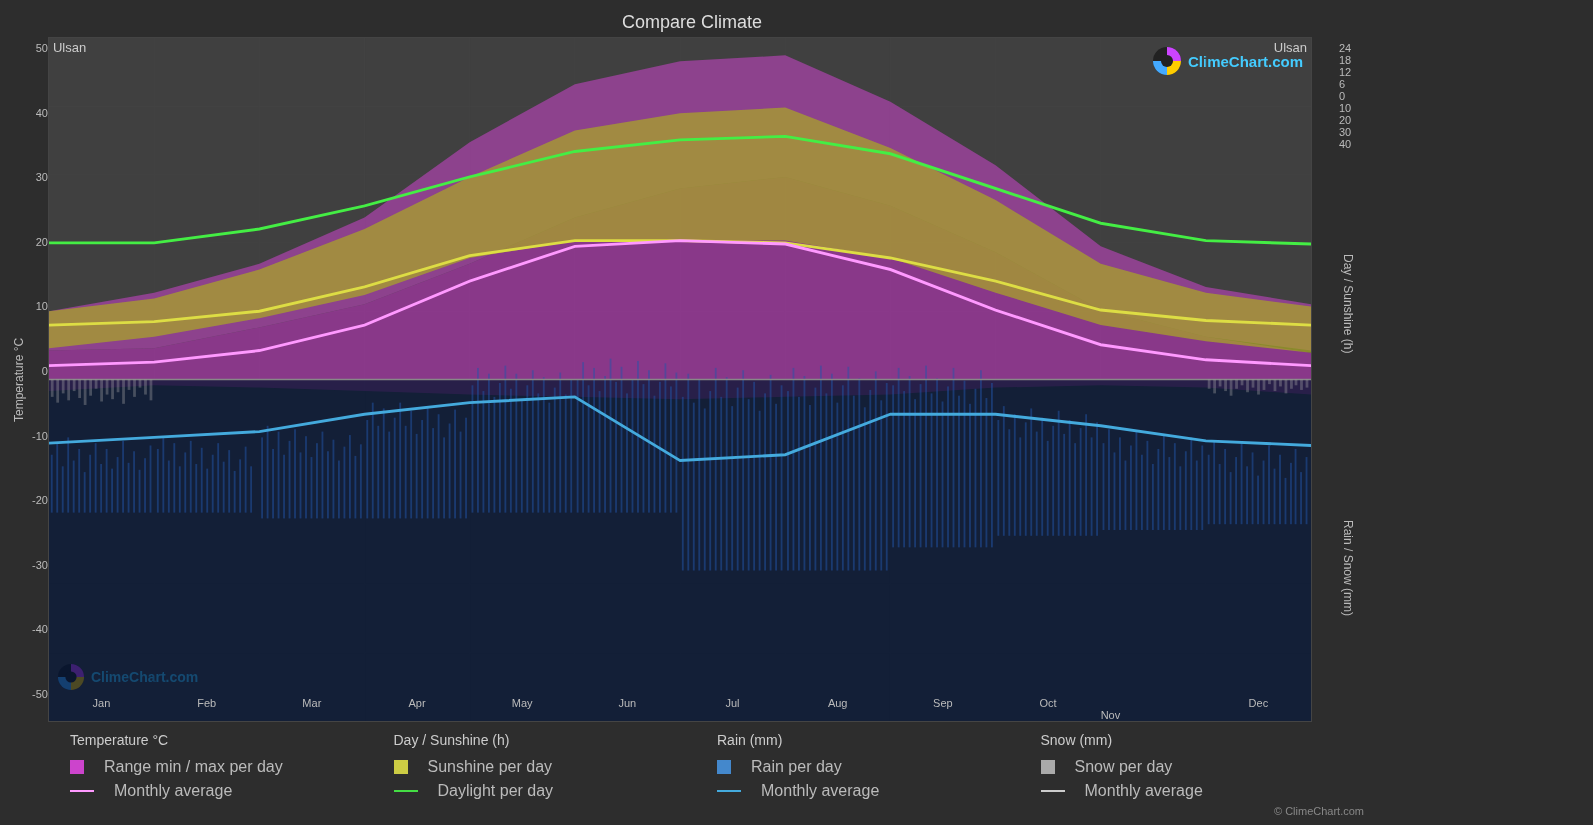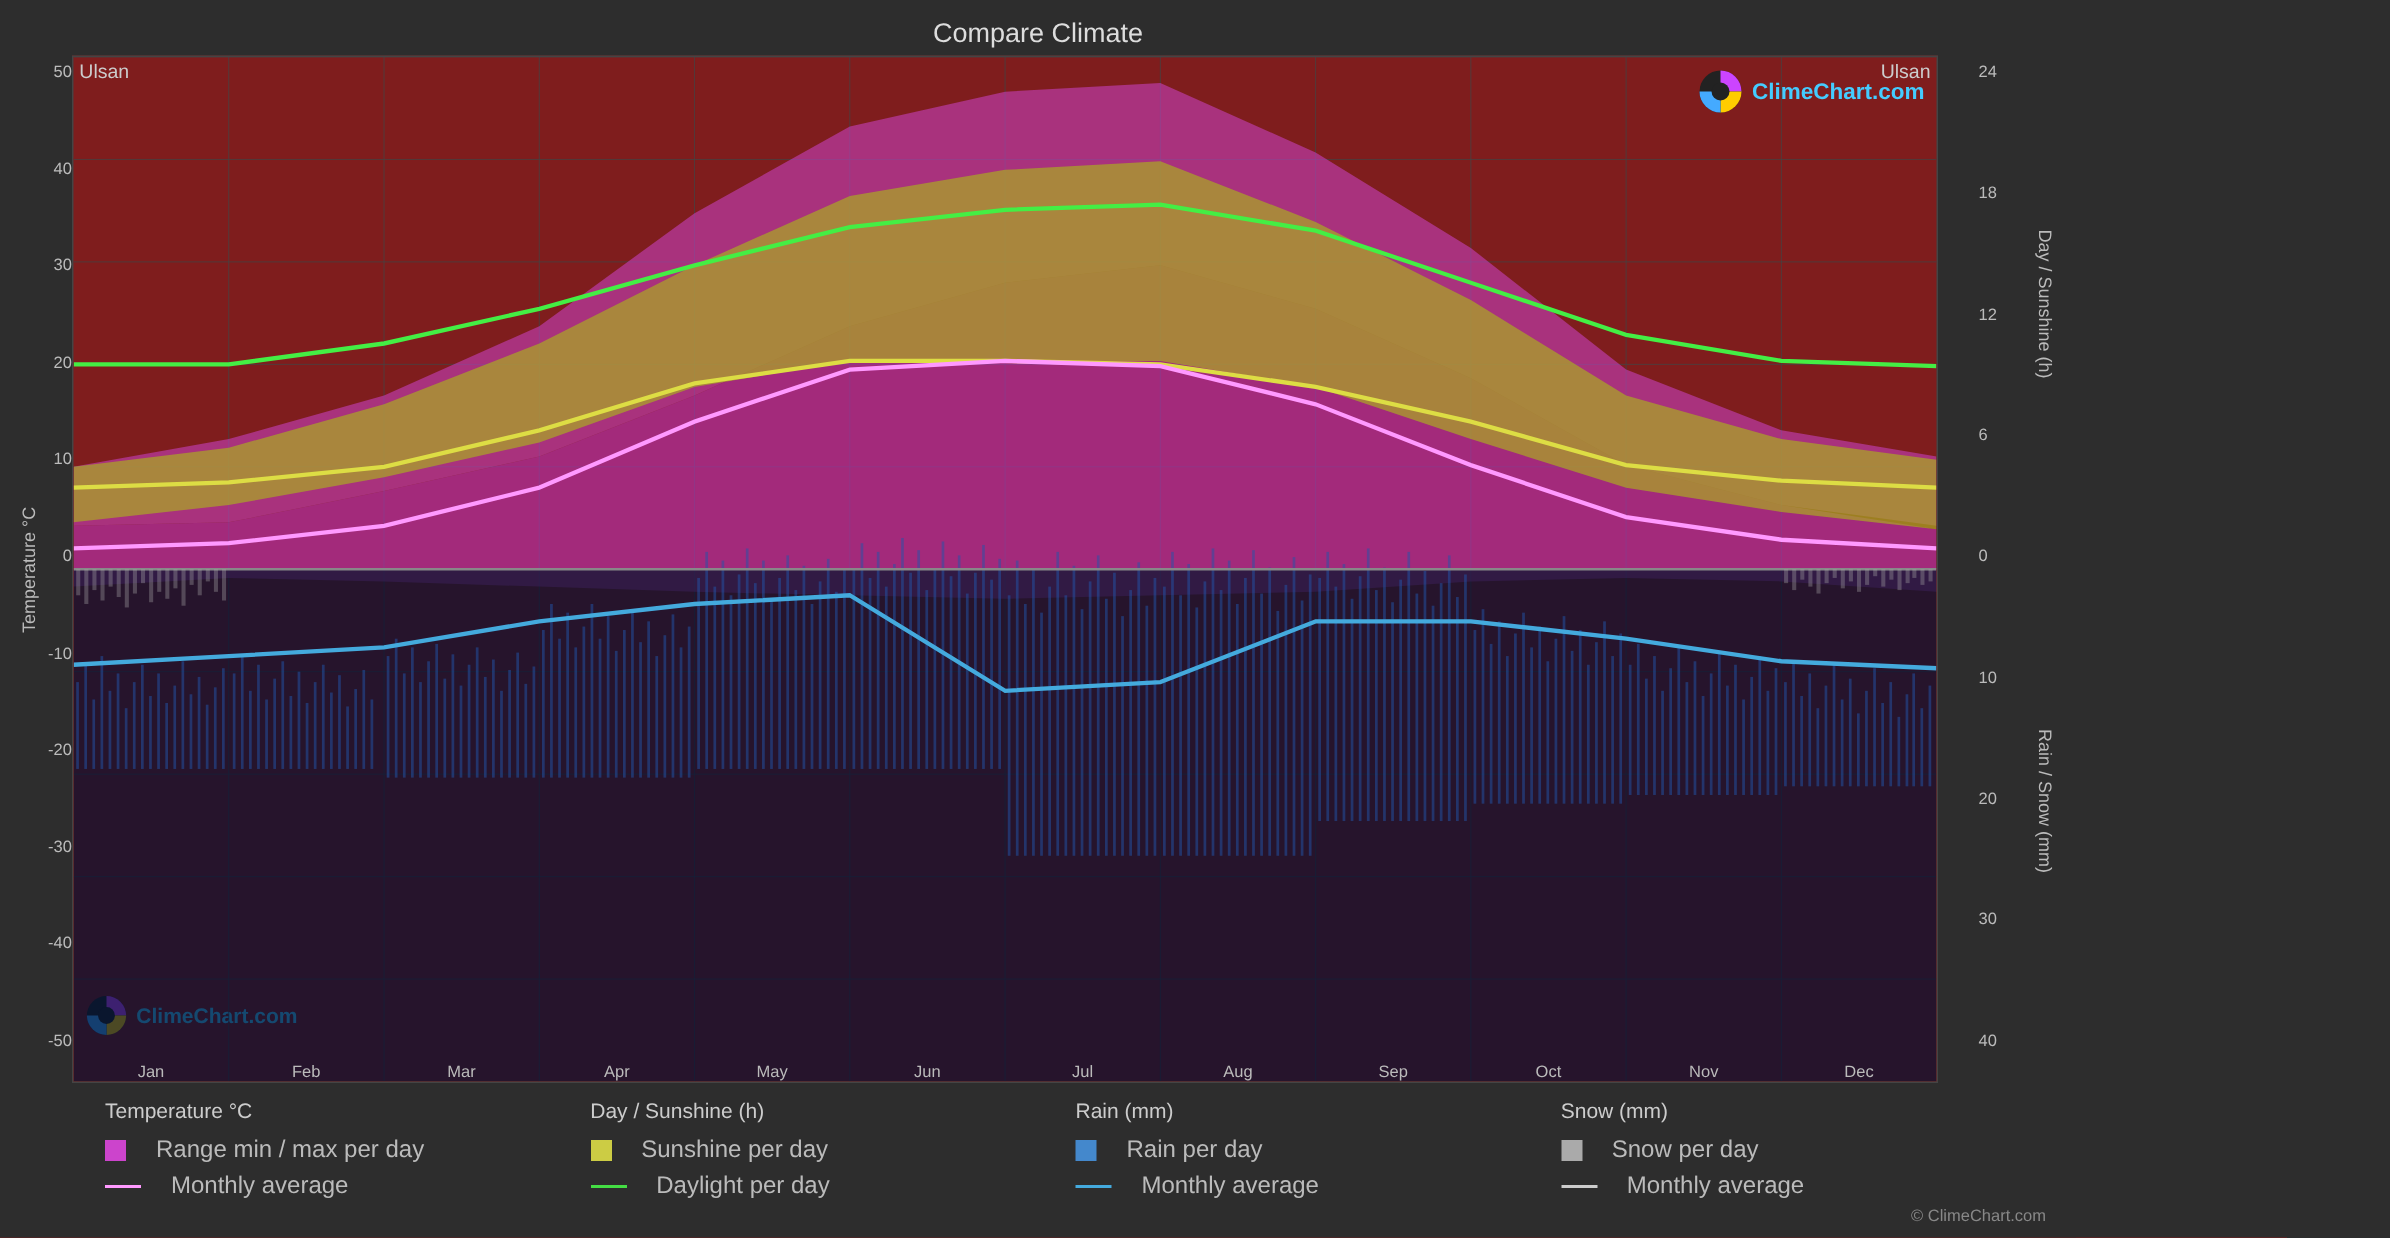--- a/index.html
+++ b/index.html
@@ -62,28 +62,28 @@
       color: #bbb;
       font-size: 11px;
       text-align: right;
       padding-bottom: 22px;
       padding-top: 5px;
     }
 
     .chart-main {
       flex: 1;
       position: relative;
-      background: #7f1d1d;
+      background: #404040;
       border: 1px solid #444;
       overflow: hidden;
     }
 
     .right-axis-group {
       display: flex;
-      flex-direction: row;
+      flex-direction: column;
       align-items: stretch;
       height: 100%;
       padding-left: 27px;
     }
 
     .right-axis-ticks {
       display: flex;
       flex-direction: column;
       justify-content: space-between;
       color: #bbb;
@@ -617,21 +617,21 @@
           <span style="flex:1; text-align:center; color:#bbb; font-size:11px;">Jan</span>
           <span style="flex:1; text-align:center; color:#bbb; font-size:11px;">Feb</span>
           <span style="flex:1; text-align:center; color:#bbb; font-size:11px;">Mar</span>
           <span style="flex:1; text-align:center; color:#bbb; font-size:11px;">Apr</span>
           <span style="flex:1; text-align:center; color:#bbb; font-size:11px;">May</span>
           <span style="flex:1; text-align:center; color:#bbb; font-size:11px;">Jun</span>
           <span style="flex:1; text-align:center; color:#bbb; font-size:11px;">Jul</span>
           <span style="flex:1; text-align:center; color:#bbb; font-size:11px;">Aug</span>
           <span style="flex:1; text-align:center; color:#bbb; font-size:11px;">Sep</span>
           <span style="flex:1; text-align:center; color:#bbb; font-size:11px;">Oct</span>
-          <span style="flex:1; text-align:center; color:#bbb; font-size:11px;">Nov</span>
+          <span style="flex:1; text-align:left; color:#bbb; font-size:11px;margin-top:12px;">Nov</span>
           <span style="flex:1; text-align:center; color:#bbb; font-size:11px;">Dec</span>
         </div>
       </div>
     </div>
 
     <div class="right-axis-group">
       <div class="right-axis-ticks">
         <span>24</span>
         <span>18</span>
         <span>12</span>

